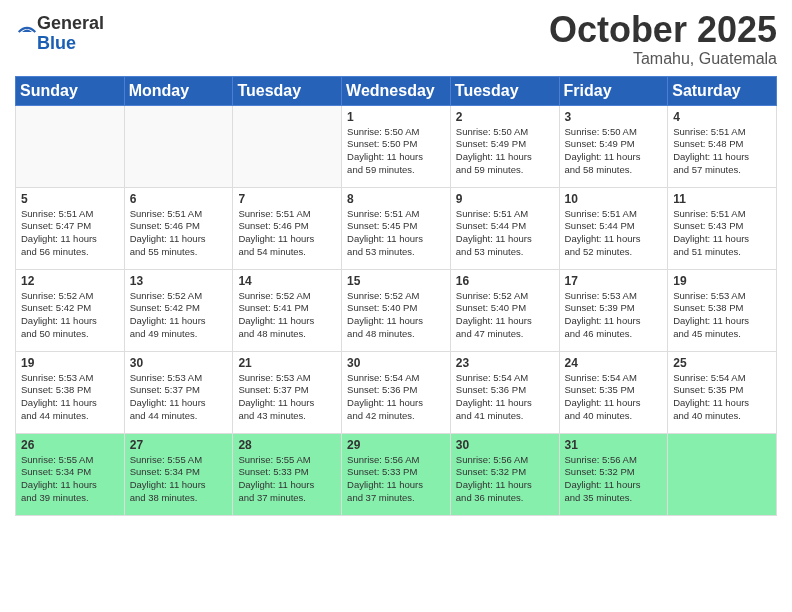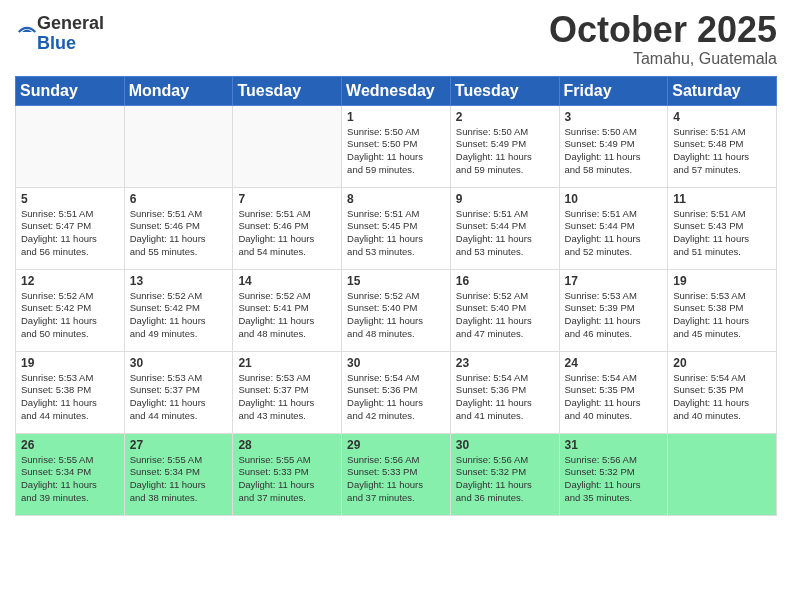--- a/index.html
+++ b/index.html
@@ -302,21 +302,21 @@
 and 41 minutes.</div>
           </td>
           <td>
             <span class="day-num">24</span>
             <div class="cell-text" style="white-space: pre-line;">Sunrise: 5:54 AM
 Sunset: 5:35 PM
 Daylight: 11 hours
 and 40 minutes.</div>
           </td>
           <td>
-            <span class="day-num">20</span>
+            <span class="day-num">25</span>
             <div class="cell-text" style="white-space: pre-line;">Sunrise: 5:54 AM
 Sunset: 5:35 PM
 Daylight: 11 hours
 and 40 minutes.</div>
           </td>
         </tr>
         <tr>
           <td class="last-row">
             <span class="day-num">26</span>
             <div class="cell-text" style="white-space: pre-line;">Sunrise: 5:55 AM

